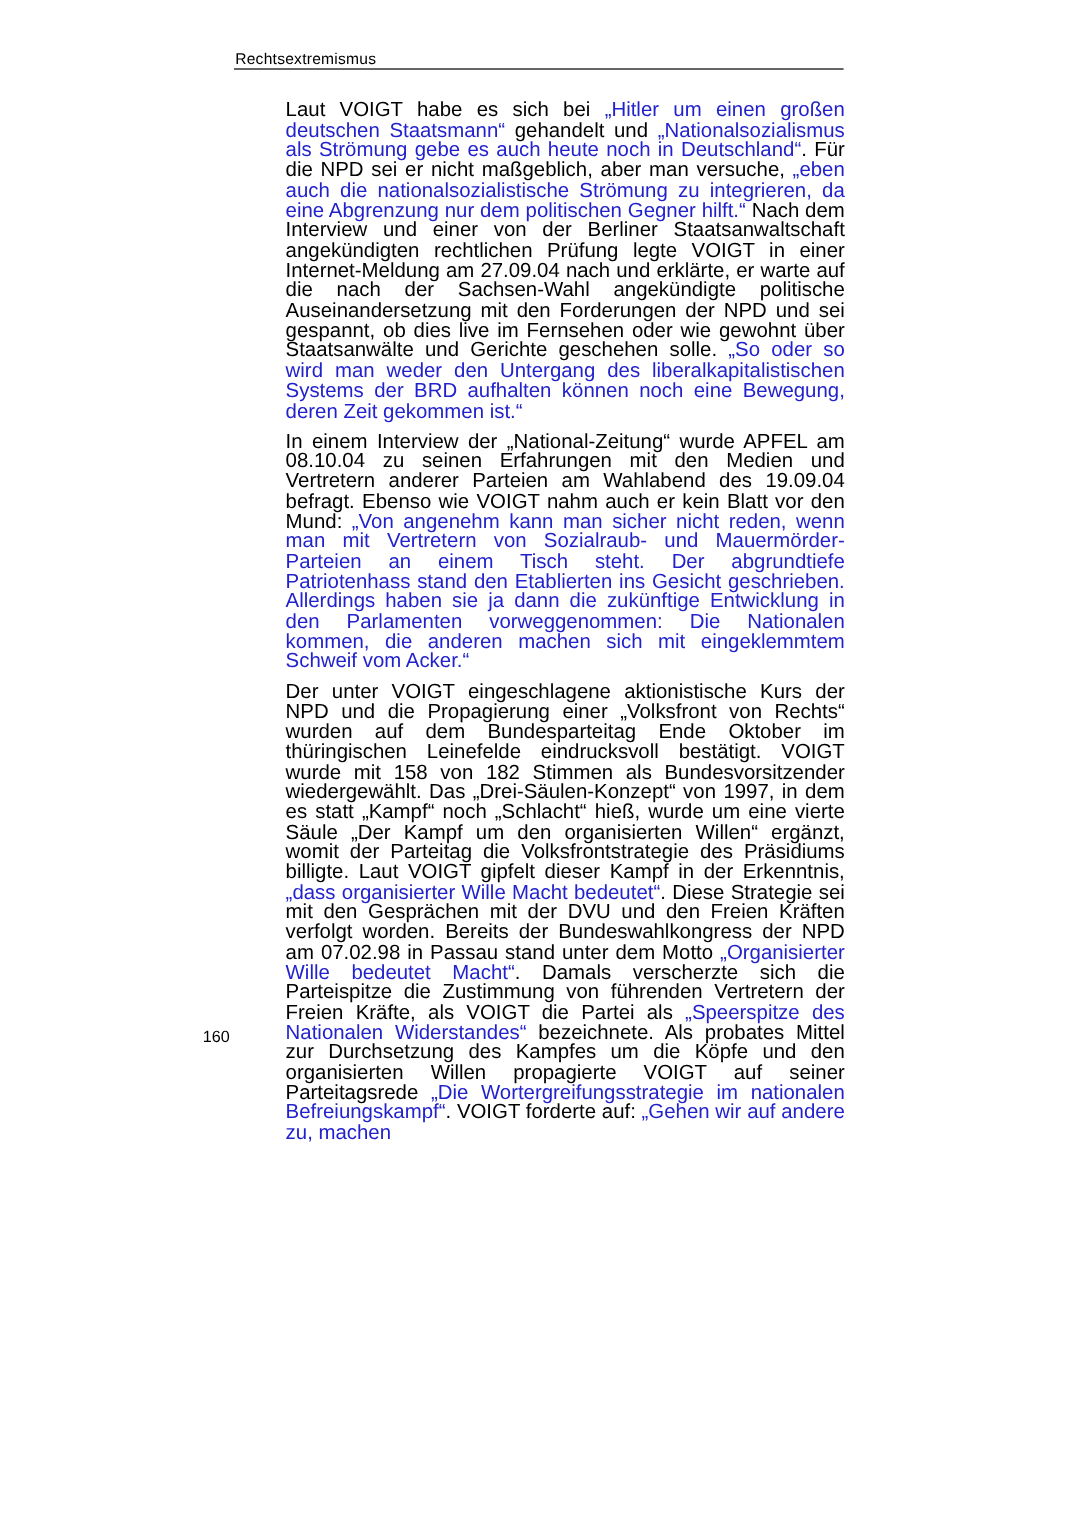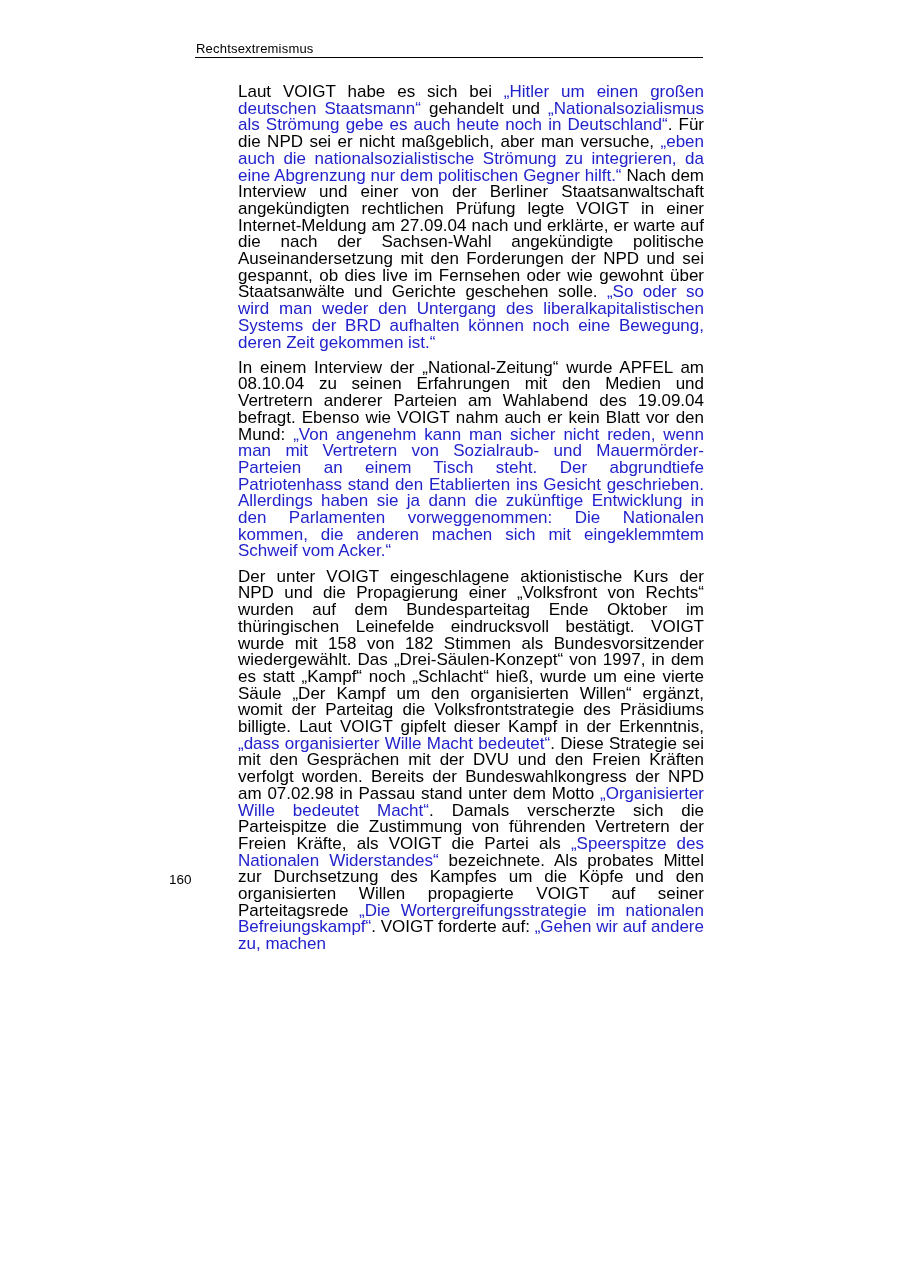--- a/index.html
+++ b/index.html
@@ -50,21 +50,20 @@
   }
   .run-n { color: #000000; }
   .run-q { color: var(--quote-blue, #2222cc); }
   .run-b { color: #000000; font-weight: normal; }
   .page-number {
     position: absolute;
     left: 169px;
     top: 856px;
     font-size: 13.5px;
     color: #000000;
-    margin-top: 16px;
   }
 </style>
 </head>
 <body>
 
 <div class="page">
   <div class="running-header">Rechtsextremismus</div>
   <div class="header-rule"></div>
   <main class="body-text">
       <p class="para"><span class="run-n">Laut VOIGT habe es sich bei </span><span class="run-q">„Hitler um einen großen deutschen Staatsmann“</span><span class="run-n"> gehandelt und </span><span class="run-q">„Nationalsozialismus als Strömung gebe es auch heute noch in Deutschland“</span><span class="run-n">. Für die NPD sei er nicht maßgeblich, aber man versuche, </span><span class="run-q">„eben auch die nationalsozialistische Strömung zu integrieren, da eine Abgrenzung nur dem politischen Gegner hilft.“</span><span class="run-n"> Nach dem Interview und einer von der Berliner Staatsanwaltschaft angekündigten rechtlichen Prüfung legte VOIGT in einer Internet-Meldung am 27.09.04 nach und erklärte, er warte auf die nach der Sachsen-Wahl angekündigte politische Auseinandersetzung mit den Forderungen der NPD und sei gespannt, ob dies live im Fernsehen oder wie gewohnt über Staatsanwälte und Gerichte geschehen solle. </span><span class="run-q">„So oder so wird man weder den Untergang des liberalkapitalistischen Systems der BRD aufhalten können noch eine Bewegung, deren Zeit gekommen ist.“</span></p>

